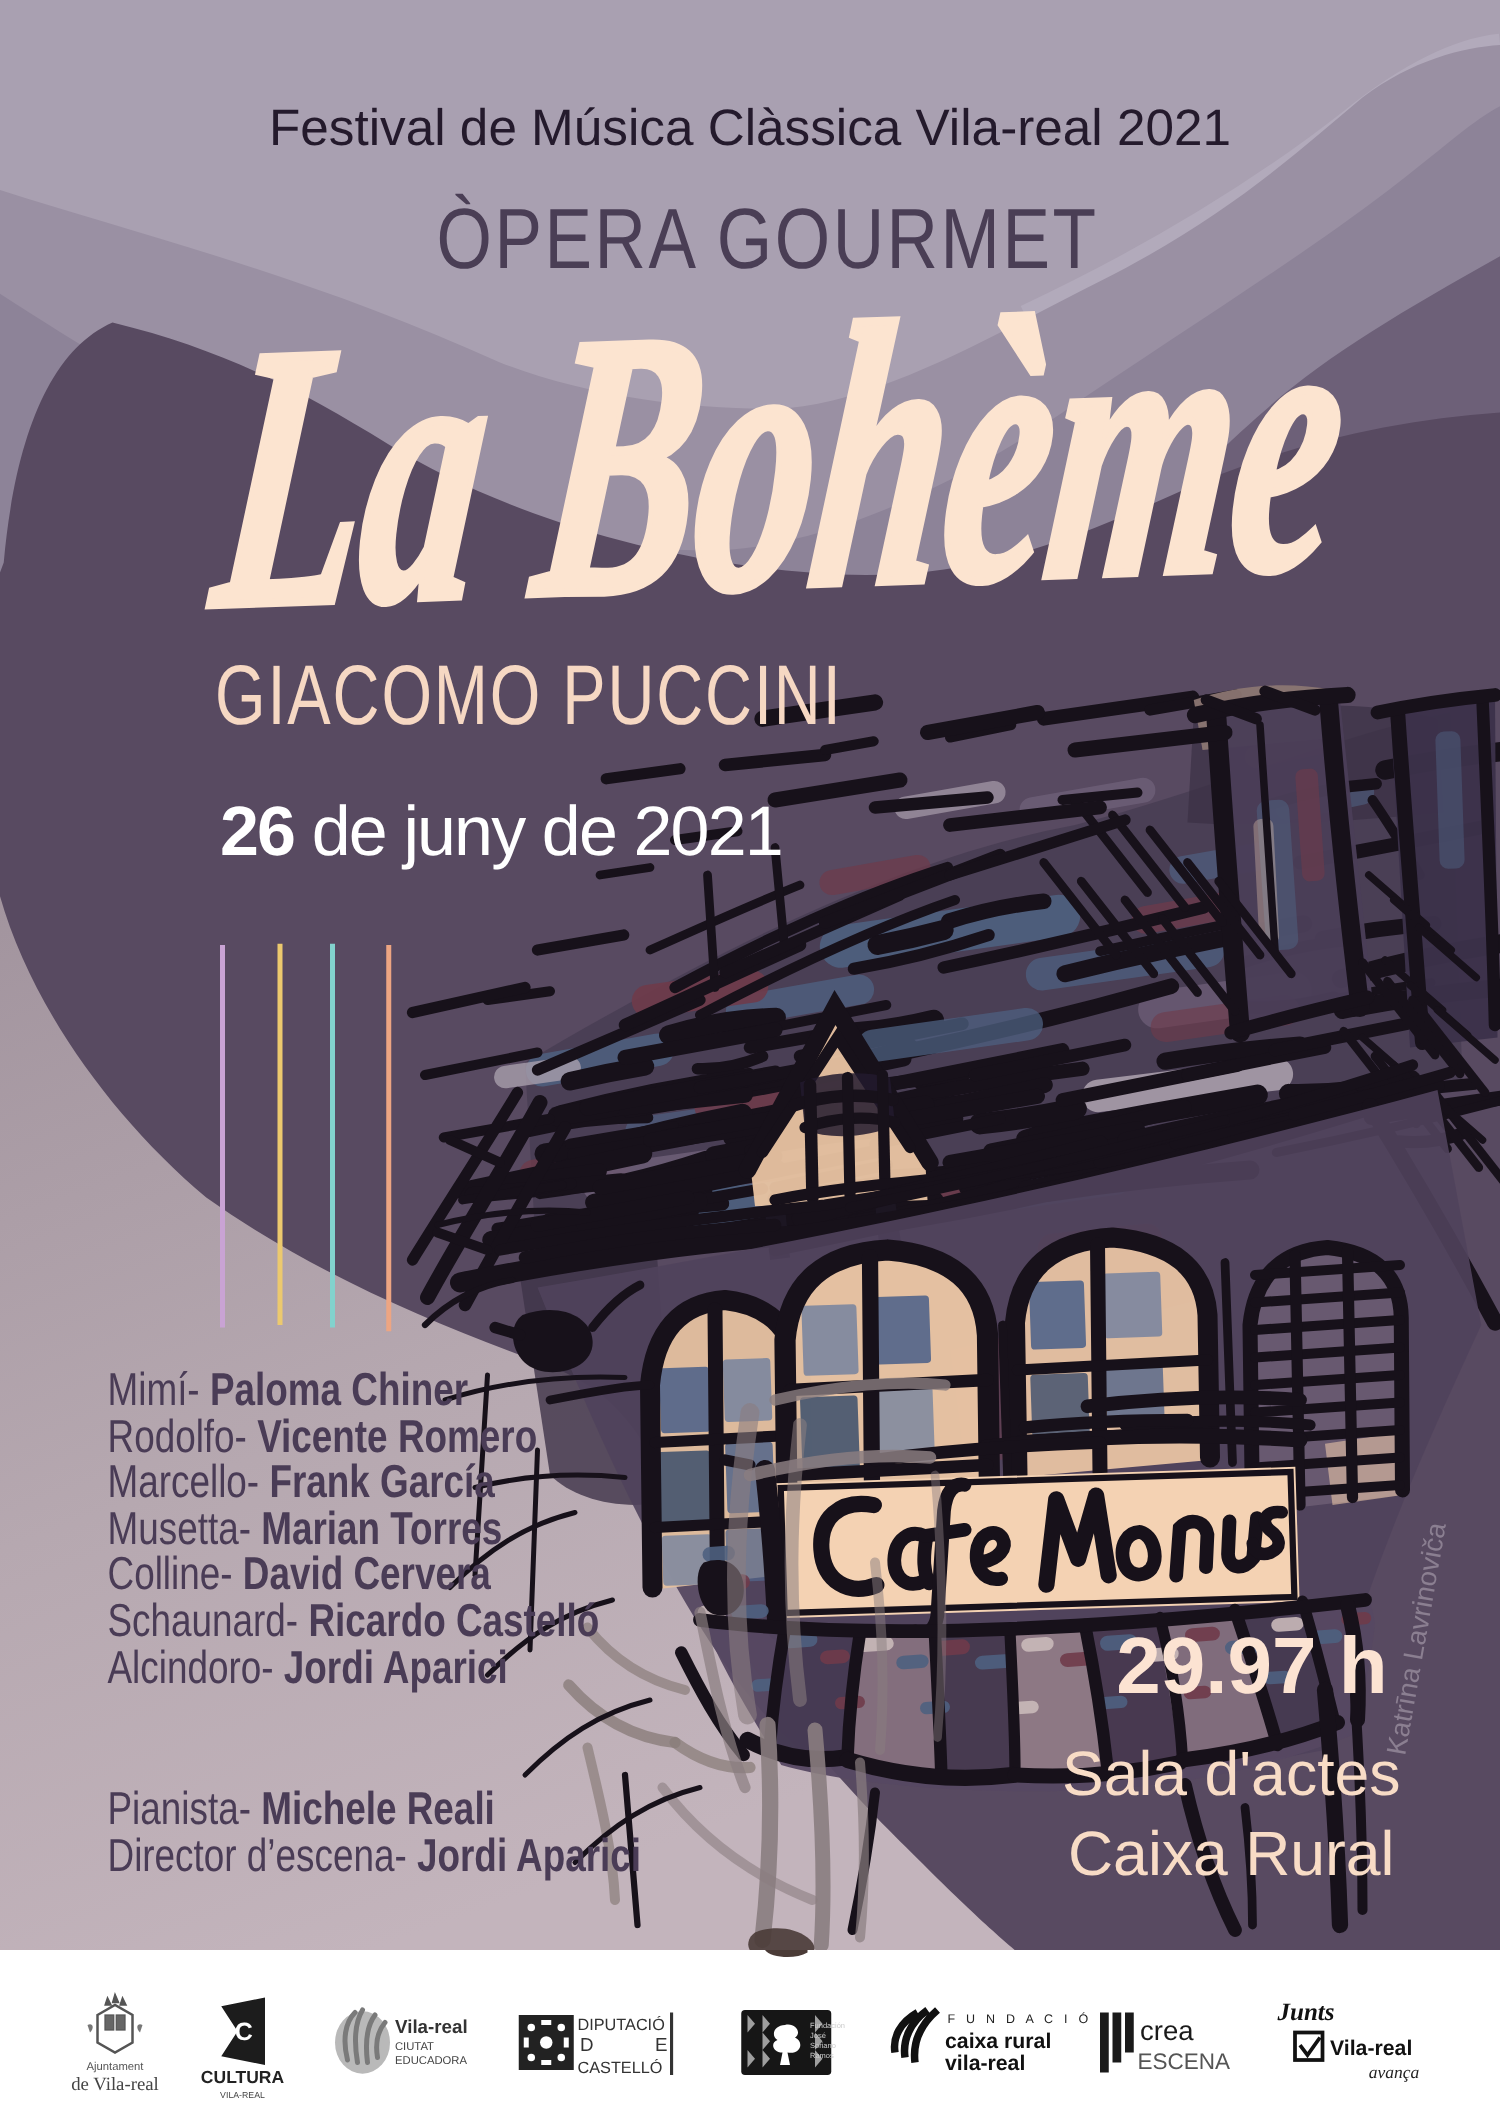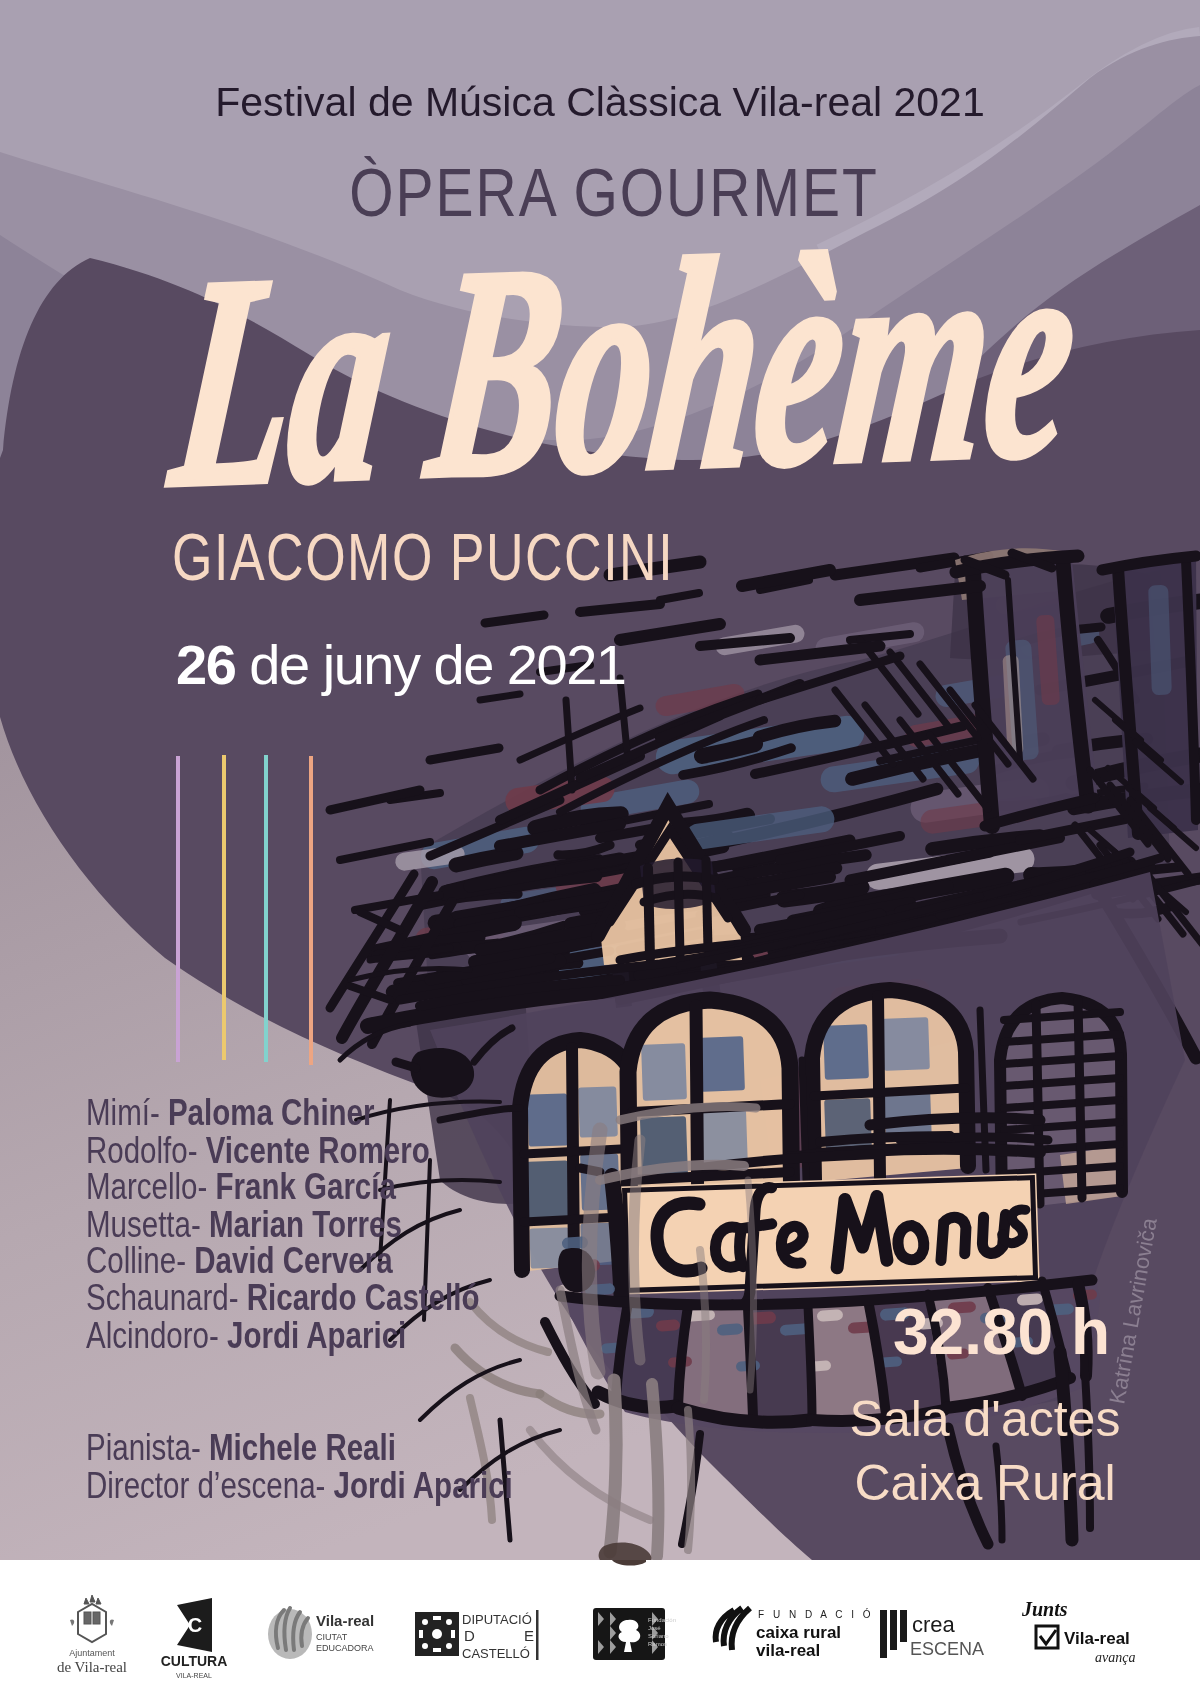--- a/index.html
+++ b/index.html
@@ -508,21 +508,21 @@
   <div>Colline- <b>David Cervera</b></div>
   <div>Schaunard- <b>Ricardo Castelló</b></div>
   <div>Alcindoro- <b>Jordi Aparici</b></div>
 </div>
 
 <div class="abs" style="left:86px;top:1429px;font-size:29.5px;line-height:29.6px;color:#4a3c56;transform:scaleY(1.25);transform-origin:left top;">
   <div>Pianista- <b>Michele Reali</b></div>
   <div>Director d’escena- <b>Jordi Aparici</b></div>
 </div>
 
-<div class="abs" style="left:893px;top:1295px;font-size:64px;font-weight:bold;color:#fce3d2;">32.80 h</div>
+<div class="abs" style="left:893px;top:1295px;font-size:64px;font-weight:bold;color:#fce3d2;">29.97 h</div>
 
 <div class="abs" style="left:0px;top:1390px;width:972px;">
       <div style="margin-left:845px;width:280px;text-align:center;font-size:50px;color:#f8dcc6;">Sala d'actes</div>
     </div>
 
 <div class="abs" style="left:0px;top:1454px;width:1200px;">
       <div style="margin-left:845px;width:280px;text-align:center;font-size:50px;color:#f8dcc6;">Caixa Rural</div>
     </div>
 
 <div class="abs" style="left:1130px;top:1380px;transform-origin:0% 100%;transform:rotate(-80deg);font-size:22px;white-space:nowrap;color:#8b7f91;">Katrīna Lavrinoviča</div>

